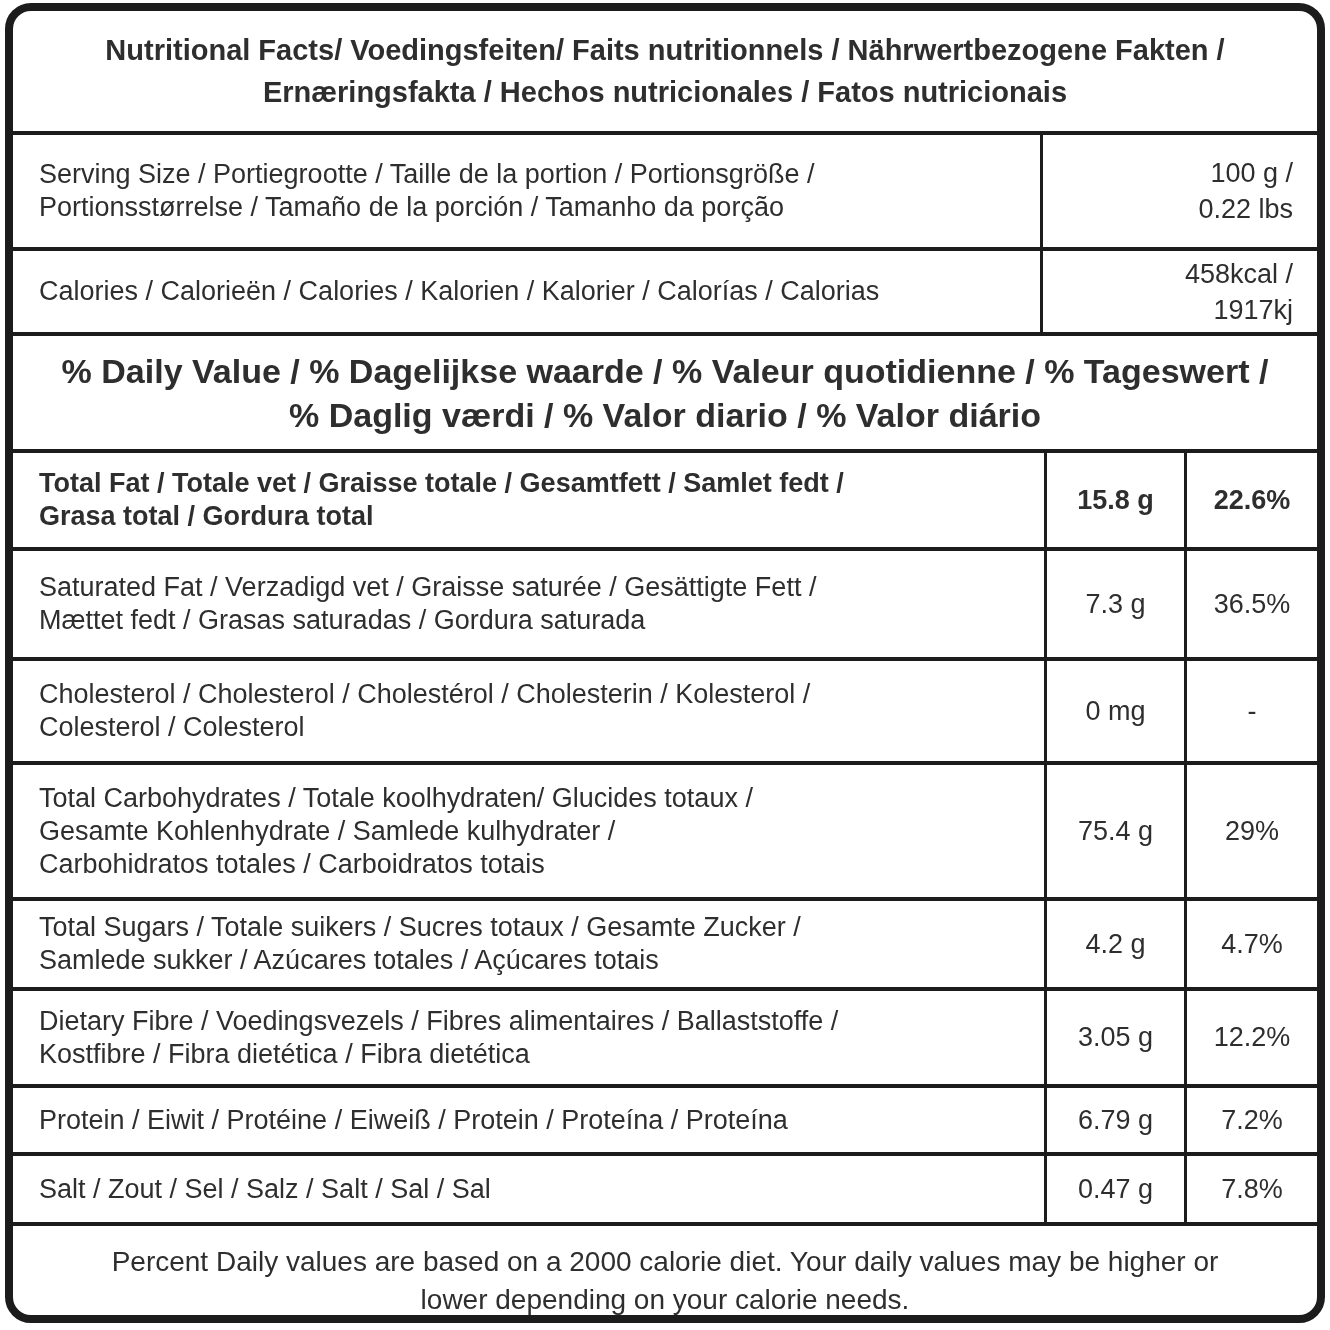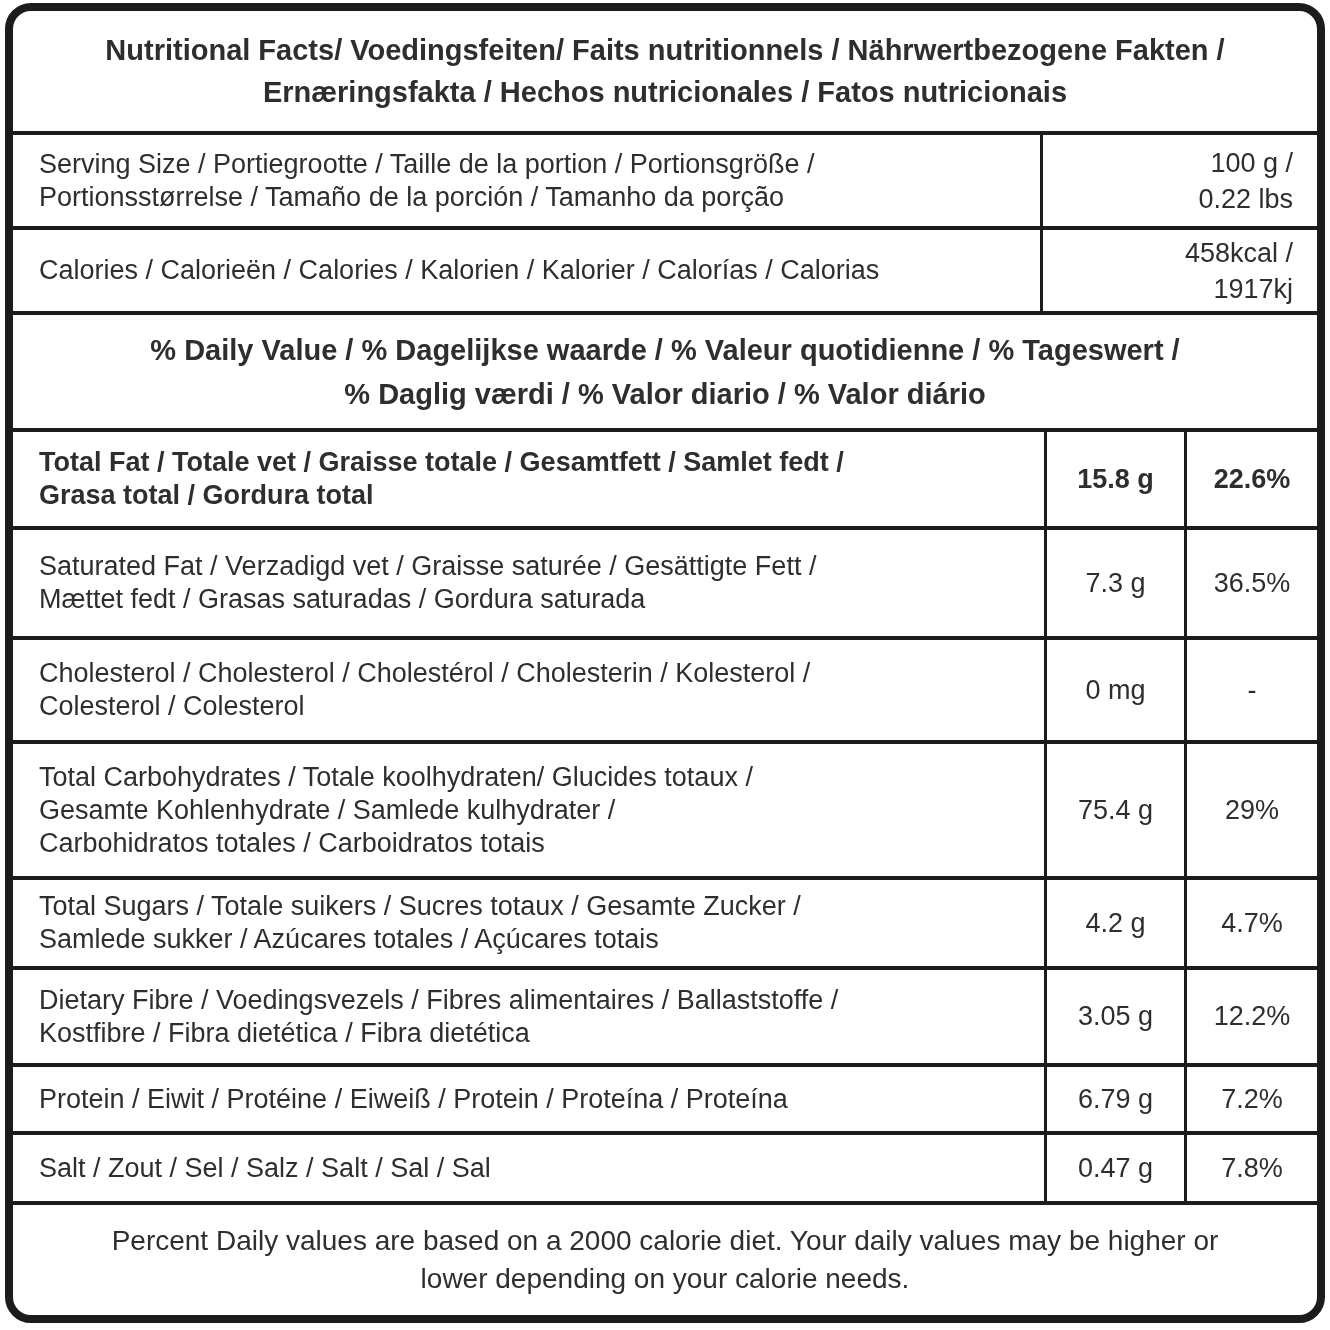--- a/index.html
+++ b/index.html
@@ -71,26 +71,26 @@
     font-size: 27px;
     line-height: 36px;
   }
   .full {
     flex: 1 1 auto;
     justify-content: center;
     text-align: center;
     padding: 6px 20px;
   }
   .hdr   { font-weight: bold; font-size: 29px; line-height: 42px; }
-  .daily { font-weight: bold; font-size: 29px; line-height: 44px; }
+  .daily { font-weight: bold; font-size: 34px; line-height: 44px; }
   .foot  { font-size: 28px; line-height: 38px; }
 
   
   .h-header   { height: 120px; }
-  .h-serving  { height: 95px;  }
+  .h-serving  { height: 116px;  }
   .h-calories { height: 85px;  }
   .h-daily    { height: 117px; }
   .h-fat      { height: 98px; font-weight: bold;  }
   .h-satfat   { height: 110px; }
   .h-chol     { height: 104px; }
   .h-carbs    { height: 136px; }
   .h-sugars   { height: 90px;  }
   .h-fibre    { height: 97px;  }
   .h-protein  { height: 68px;  }
   .h-salt     { height: 70px;  }

